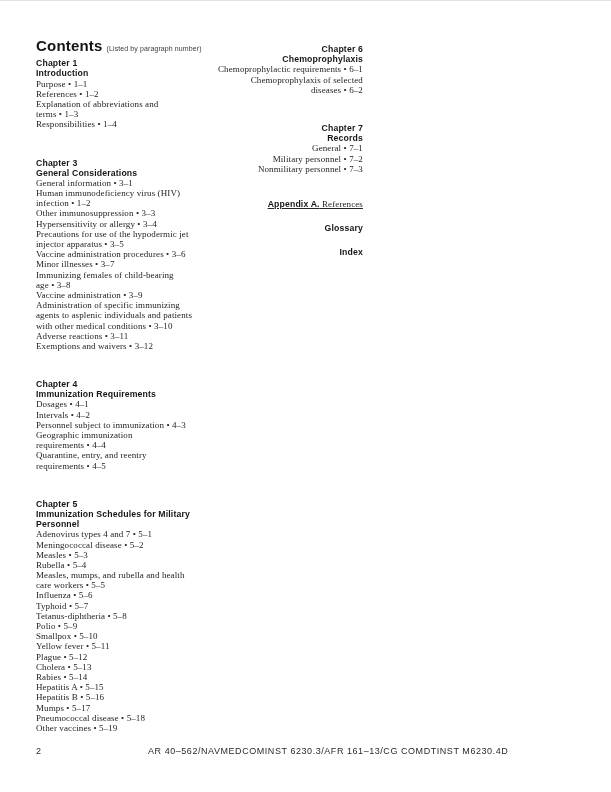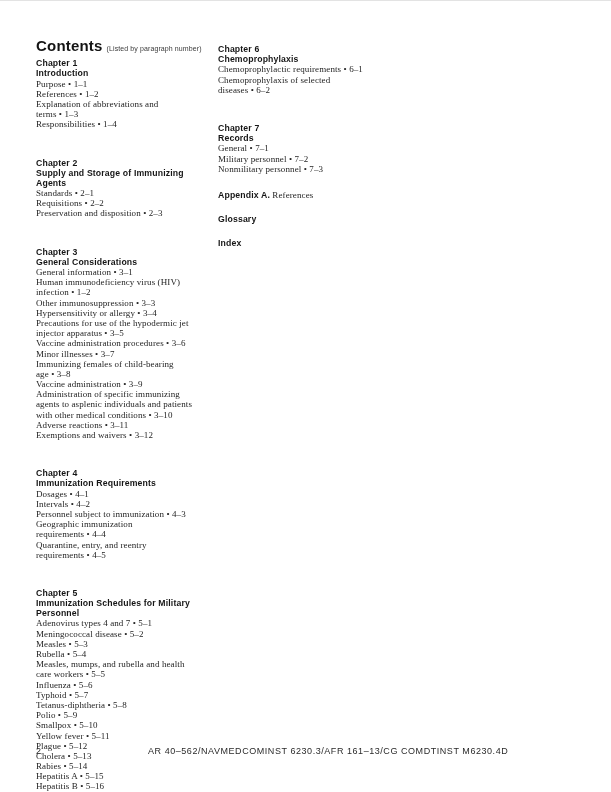--- a/index.html
+++ b/index.html
@@ -16,21 +16,21 @@
     color: #1e1e1e;
     overflow: hidden;
     border-top: 1px solid #e3e3e3;
     font-family: "Liberation Serif", serif;
   }
   .col {
     position: absolute;
     white-space: nowrap;
   }
   .col-left  { left: 36px;  top: 40px; }
-  .col-right { left: 218px; top: 43px; }
+  .col-right { left: 218px; top: 43px; text-align: right; }
 
   .line {
     height: 10.2px;
     line-height: 10.2px;
     font-size: 9px;
     font-family: "Liberation Serif", serif;
     letter-spacing: 0.1px;
     color: #242424;
   }
   .hline {
@@ -57,21 +57,21 @@
     color: #141414;
   }
   .contents-note {
     font-family: "Liberation Sans", sans-serif;
     font-size: 7px;
     letter-spacing: 0.1px;
     color: #3a3a3a;
   }
 
   .bm-line { margin-top: 14px; }
-  .bm-line.first { margin-top: 16px; }
+  .bm-line.first { margin-top: 25px; text-decoration: underline; }
   .bm-bold {
     font-family: "Liberation Sans", sans-serif;
     font-weight: bold;
     font-size: 8.7px;
     letter-spacing: 0.15px;
     color: #161616;
   }
   .bm-rest {
     font-family: "Liberation Serif", serif;
     font-size: 9px;
@@ -110,28 +110,20 @@
     </div>
     <div id="left-blocks">
         <div class="block">
           <div class="line hline">Chapter 1</div>
           <div class="line hline">Introduction</div>
           <div class="line">Purpose • 1–1</div>
           <div class="line">References • 1–2</div>
           <div class="line">Explanation of abbreviations and</div>
           <div class="line">terms • 1–3</div>
           <div class="line">Responsibilities • 1–4</div>
-        </div>
-        <div class="block">
-          <div class="line hline">Chapter 2</div>
-          <div class="line hline">Supply and Storage of Immunizing</div>
-          <div class="line hline">Agents</div>
-          <div class="line">Standards • 2–1</div>
-          <div class="line">Requisitions • 2–2</div>
-          <div class="line">Preservation and disposition • 2–3</div>
         </div>
         <div class="block">
           <div class="line hline">Chapter 3</div>
           <div class="line hline">General Considerations</div>
           <div class="line">General information • 3–1</div>
           <div class="line">Human immunodeficiency virus (HIV)</div>
           <div class="line">infection • 1–2</div>
           <div class="line">Other immunosuppression • 3–3</div>
           <div class="line">Hypersensitivity or allergy • 3–4</div>
           <div class="line">Precautions for use of the hypodermic jet</div>

